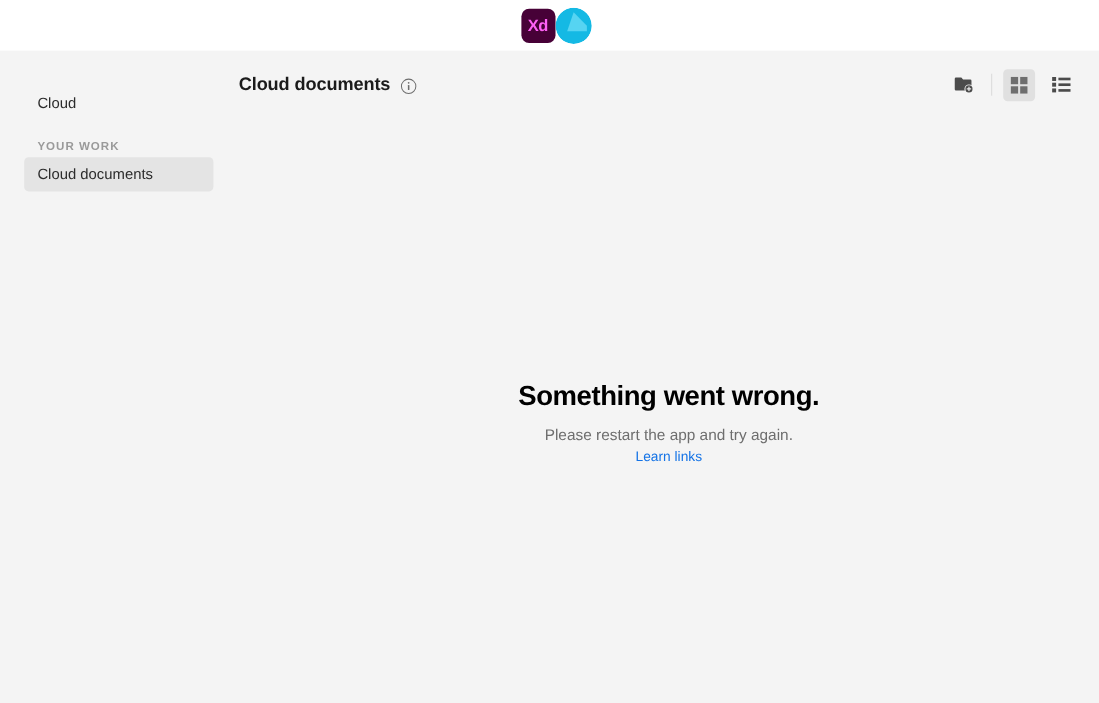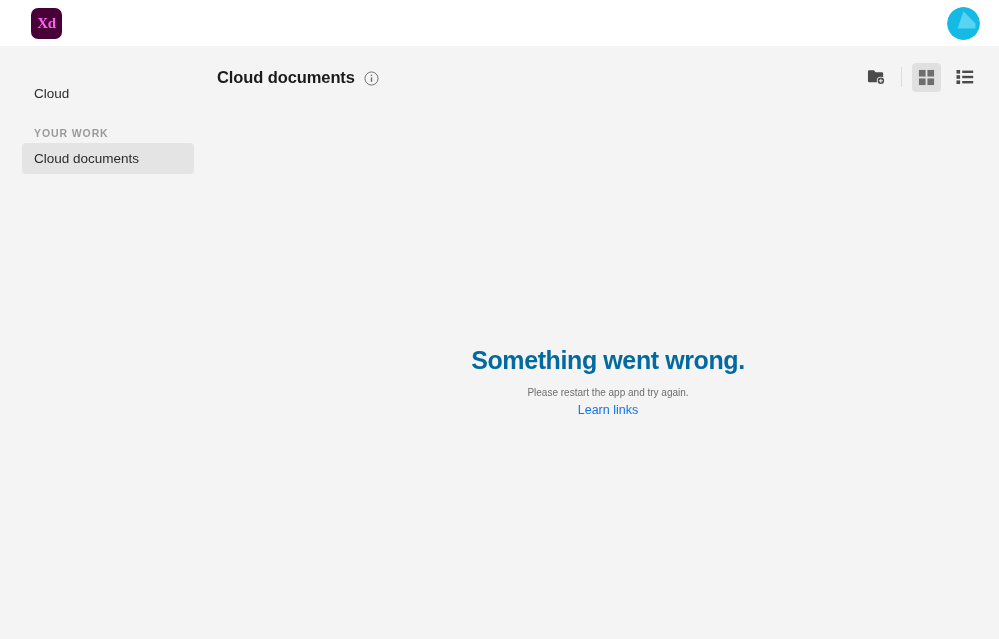--- a/index.html
+++ b/index.html
@@ -27,25 +27,24 @@
     background: #f4f4f4;
   }
 
   
   .topbar {
     height: 46px;
     min-height: 46px;
     background: #ffffff;
     display: flex;
     align-items: center;
-    justify-content: space-between;
+    justify-content: center;
     padding: 0 16px 0 31px;
     position: relative;
     z-index: 5;
-    font-family: Liberation Serif, serif;
   }
 
   .xd-logo {
     width: 31px;
     height: 31px;
     border-radius: 7px;
     background: #470137;
     display: flex;
     align-items: center;
     justify-content: center;
@@ -186,28 +185,28 @@
     flex-direction: column;
     align-items: center;
     justify-content: flex-start;
     padding-top: 239px;
     min-height: 0;
   }
 
   .state-title {
     font-size: 25px;
     font-weight: bold;
-    color: #0369a1;
+    color: #000000;
     letter-spacing: -0.4px;
     line-height: 1.1;
   }
 
   .state-sub {
     margin-top: 12px;
-    font-size: 10px;
+    font-size: 14px;
     color: #6e6e6e;
   }
 
   .state-link {
     margin-top: 5px;
     font-size: 12.5px;
     color: #1473e6;
     text-decoration: none;
     cursor: pointer;
   }

